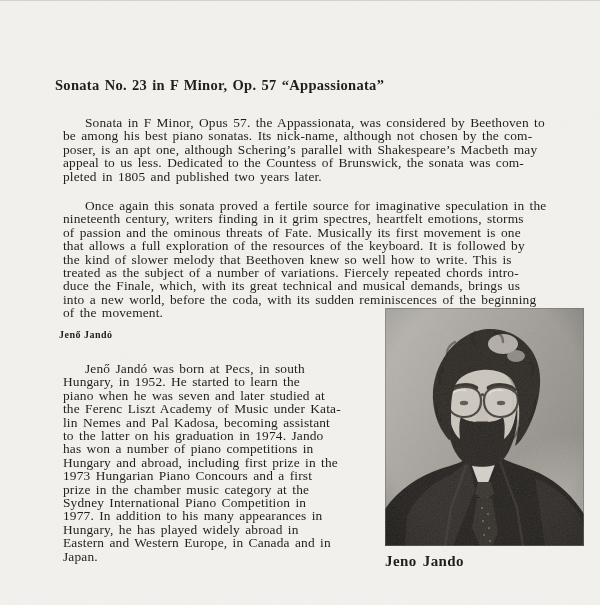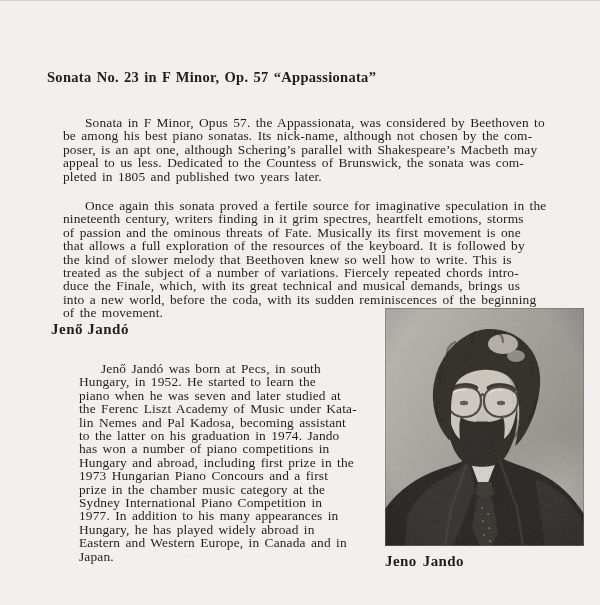--- a/index.html
+++ b/index.html
@@ -11,40 +11,40 @@
     background:#f3f1ee;
     color:#1d1b19;
     overflow:hidden;
   }
   .page::before {
     content:""; position:absolute; top:0; left:0; right:0; height:1px;
     background:#d5d3cf;
   }
 
   .title {
-    position:absolute; left:47px; top:69px; margin:0;
+    position:absolute; left:47px; top:69px; margin:8px;
     font-size:14.5px; font-weight:bold;
     letter-spacing:0.3px; word-spacing:1.2px;
   }
 
   .prose {
     margin:16px;
     font-size:13.4px; line-height:13.4px;
     letter-spacing:0.15px; word-spacing:1.8px;
     white-space:pre;           
     text-indent:22px;
   }
 
   .main-text { position:absolute; left:47px; top:100px; width:530px; }
 
   .bio-heading {
-    position:absolute; left:47px; top:317px; margin:4px;
-    font-size:15px; font-weight:bold; letter-spacing:0.5px;
-  }
-  .bio-text { position:absolute; left:63px; top:346px; }
+    position:absolute; left:47px; top:317px; margin:12px;
+    font-size:10px; font-weight:bold; letter-spacing:0.5px;
+  }
+  .bio-text { position:absolute; left:47px; top:346px; }
 
   .photo-figure { position:absolute; left:381px; top:304px; margin:4px; width:199px; }
   .photo-figure svg { display:block; }
   .caption {
     margin-top:7px;
     font-size:15px; font-weight:bold; letter-spacing:0.4px; word-spacing:2px;
   }
 
   .grain-overlay {
     position:absolute; left:0; top:0;

